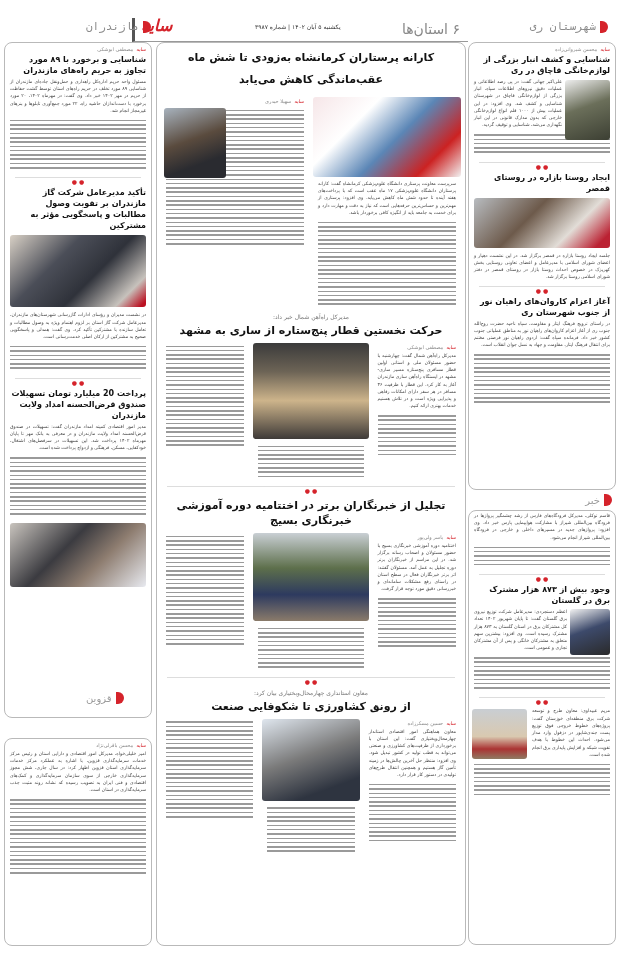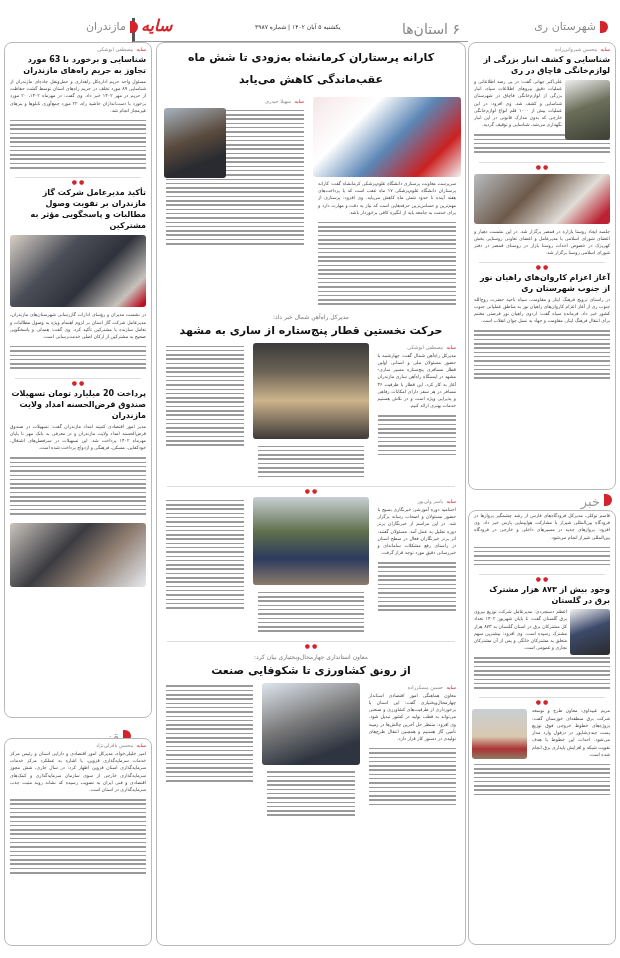--- a/index.html
+++ b/index.html
@@ -1,20 +1,20 @@
 <!DOCTYPE html>
 <html><head>
 <meta charset="utf-8">
 <style>
   * { box-sizing: border-box; margin: 0; padding: 0; }
   html, body { width: 620px; height: 958px; background: #ffffff; overflow: hidden; }
   body { font-family: "DejaVu Sans", sans-serif; color: #222; direction: rtl; position: relative; }
 
   .header { position: absolute; top: 18px; left: 0; width: 620px; height: 24px; }
-  .sec-label { position: absolute; top: 2px; font-size: 11px; color: #8a8a8a; display: flex; align-items: center; gap: 4px; }
+  .sec-label { position: absolute; top: 2px; font-size: 11px; color: #8a8a8a; display: flex; align-items: center; gap: 4px; font-family: Liberation Mono, monospace; }
   .sec-label .marker { width: 8px; height: 12px; background: #d5232b; border-radius: 0 6px 6px 0; display: inline-block; }
   .sec-right { right: 12px; align-items: flex-end; }
   .sec-left { left: 86px; }
   .mid-head { position: absolute; left: 132px; width: 336px; top: 0; height: 24px; border-bottom: 1px solid #999; border-left: 3px solid #555; }
   .logo { position: absolute; left: 6px; top: -2px; font-family: "DejaVu Serif", serif; color: #d5232b; font-size: 16px; font-style: italic; font-weight: bold; }
   .issue { position: absolute; left: 120px; top: 5px; font-size: 6px; color: #333; }
   .page-sec { position: absolute; right: 8px; top: 3px; font-size: 14px; color: #888; }
 
   .col { position: absolute; border: 1px solid #b9b9b9; border-radius: 8px; background: #fff; overflow: hidden; }
   .col-right { right: 4px; top: 42px; width: 148px; height: 448px; }
@@ -27,21 +27,21 @@
   .byline .brand { color: #d5232b; font-style: italic; }
   h2 { font-size: 8px; font-weight: bold; line-height: 11px; padding: 1px 5px; color: #111; }
   h2.big { font-size: 11px; line-height: 22px; text-align: center; padding: 4px 10px; }
   h2.med { font-size: 11px; line-height: 15px; text-align: center; padding: 3px 6px; }
   .kicker { font-size: 6px; color: #777; text-align: center; padding-top: 3px; }
   .body { font-size: 4.6px; line-height: 7.2px; color: #444; padding: 1px 5px; text-align: justify; }
   .lines { padding: 2px 5px; }
   .lines div { height: 1.5px; background: #9a9a9a; margin: 2.8px 0; }
   .photo { margin: 3px 5px; border-radius: 3px; background: linear-gradient(135deg, #7a7a7a, #c9c4bb 55%, #5c4f46); }
   .sep { text-align: center; color: #d5232b; font-size: 6px; line-height: 8px; border-top: 1px solid #ddd; margin: 4px 10px 0; }
-  .section-tag { position: absolute; font-size: 13px; color: #9a9a9a; display: flex; align-items: flex-start; gap: 4px; }
+  .section-tag { position: absolute; font-size: 10px; color: #9a9a9a; display: flex; align-items: flex-end; gap: 4px; }
   .section-tag .marker { width: 8px; height: 12px; background: #d5232b; border-radius: 0 6px 6px 0; display: inline-block; }
   .float-photo { float: left; width: 55px; height: 48px; margin: 3px 5px 2px 3px; border-radius: 3px; background: linear-gradient(160deg, #5d6b55, #b8b29f 60%, #e9e4da); }
   .grid3 { display: flex; gap: 4px; padding: 0 4px; }
   .grid3 > div { flex: 1; }
 </style>
 </head>
 <body>
 
 <div class="header">
   <div class="sec-label sec-right">
@@ -71,20 +71,21 @@
   <div class="float-photo" style="float:right;width:45px;height:60px;margin:3px 5px 2px 3px;background:linear-gradient(160deg,#eeeeee,#6b6f5a 45%,#3c3f33);"></div>
   <div class="body">علی‌اکبر جهانی گفت: در پی رصد اطلاعاتی و عملیات دقیق نیروهای اطلاعات سپاه، انبار بزرگی از لوازم‌خانگی قاچاق در شهرستان شناسایی و کشف شد. وی افزود: در این عملیات بیش از ۱۰۰۰ قلم انواع لوازم‌خانگی خارجی که بدون مدارک قانونی در این انبار نگهداری می‌شد، شناسایی و توقیف گردید.</div>
   <div class="lines">
       <div></div>
       <div></div>
       <div></div>
       <div></div>
       <div></div>
     </div>
   <div class="sep">● ●</div>
+  <h2>ایجاد روستا بازاره در روستای قمصر</h2>
   <div class="photo" style="height:50px;background:linear-gradient(135deg,#b8bcc0,#6d5a4b 40%,#e2ddd7 70%,#b23 92%);"></div>
   <div class="body">جلسه ایجاد روستا بازاره در قمصر برگزار شد. در این نشست دهیار و اعضای شورای اسلامی با مدیرعامل و اعضای تعاونی روستایی بخش کهریزک در خصوص احداث روستا بازار در روستای قمصر در دفتر شورای اسلامی روستا برگزار شد.</div>
   <div class="sep">● ●</div>
   <h2>آغاز اعزام کاروان‌های راهیان نور از جنوب شهرستان ری</h2>
   <div class="body">در راستای ترویج فرهنگ ایثار و مقاومت، سپاه ناحیه حضرت روح‌الله جنوب ری از آغاز اعزام کاروان‌های راهیان نور به مناطق عملیاتی جنوب کشور خبر داد. فرمانده سپاه گفت: اردوی راهیان نور فرصتی مغتنم برای انتقال فرهنگ ایثار، مقاومت و جهاد به نسل جوان انقلاب است.</div>
   <div class="lines">
       <div></div>
       <div></div>
       <div></div>
       <div></div>
@@ -139,21 +140,21 @@
       <div></div>
       <div></div>
     </div>
 </div>
 
 <div class="col col-left">
   <div class="byline">
       <span class="brand">سایه</span>
       <span>مصطفی ابوشکی</span>
     </div>
-  <h2>شناسایی و برخورد با 63 مورد تجاوز به حریم راه‌های مازندران</h2>
+  <h2>شناسایی و برخورد با ۸۹ مورد تجاوز به حریم راه‌های مازندران</h2>
   <div class="body">مسئول واحد حریم اداره‌کل راهداری و حمل‌ونقل جاده‌ای مازندران از شناسایی ۸۹ مورد تخلف در حریم راه‌های استان توسط گشت حفاظت از حریم در مهر ۱۴۰۲ خبر داد. وی گفت: در مهرماه ۱۴۰۲، ۲۰ مورد برخورد با دست‌اندازان حاشیه راه، ۲۲ مورد جمع‌آوری تابلوها و بنرهای غیرمجاز انجام شد.</div>
   <div class="lines">
       <div></div>
       <div></div>
       <div></div>
       <div></div>
       <div></div>
       <div></div>
       <div></div>
       <div></div>
@@ -189,21 +190,21 @@
       <div></div>
       <div></div>
       <div></div>
       <div></div>
       <div></div>
       <div></div>
     </div>
   <div class="photo" style="height:64px;background:linear-gradient(135deg,#c9c4be,#3b3b40 40%,#8e7d70 65%,#e8eaf0);"></div>
 </div>
 
-<div class="section-tag" style="left:86px;top:730px;">
+<div class="section-tag" style="left:86px;top:692px;">
   <span class="marker"></span>
   <span>قزوین</span>
 </div>
 <div class="col col-left2">
   <div class="byline">
       <span class="brand">سایه</span>
       <span>محسن باقرلی‌نژاد</span>
     </div>
   <div class="body">امیر خلیلی‌خواه، مدیرکل امور اقتصادی و دارایی استان و رئیس مرکز خدمات سرمایه‌گذاری قزوین، با اشاره به عملکرد مرکز خدمات سرمایه‌گذاری استان قزوین اظهار کرد: در سال جاری، شش مجوز سرمایه‌گذاری خارجی از سوی سازمان سرمایه‌گذاری و کمک‌های اقتصادی و فنی ایران به تصویب رسیده که نشانه روند مثبت جذب سرمایه‌گذاری در استان است.</div>
   <div class="lines">
@@ -359,20 +360,21 @@
           <div></div>
           <div></div>
           <div></div>
           <div></div>
           <div></div>
         </div>
     </div>
   </div>
 
   <div class="sep">● ●</div>
+  <h2 class="med">تجلیل از خبرنگاران برتر در اختتامیه دوره آموزشی خبرنگاری بسیج</h2>
   <div class="grid3">
     <div>
       <div class="byline">
           <span class="brand">سایه</span>
           <span>یاسر ولی‌پور</span>
         </div>
       <div class="body">اختتامیه دوره آموزشی خبرنگاری بسیج با حضور مسئولان و اصحاب رسانه برگزار شد. در این مراسم از خبرنگاران برتر دوره تجلیل به عمل آمد. مسئولان گفتند: اثر برتر خبرنگاران فعال در سطح استان در راستای رفع مشکلات سامانه‌ای و خبررسانی دقیق مورد توجه قرار گرفت.</div>
       <div class="lines">
           <div></div>
           <div></div>

